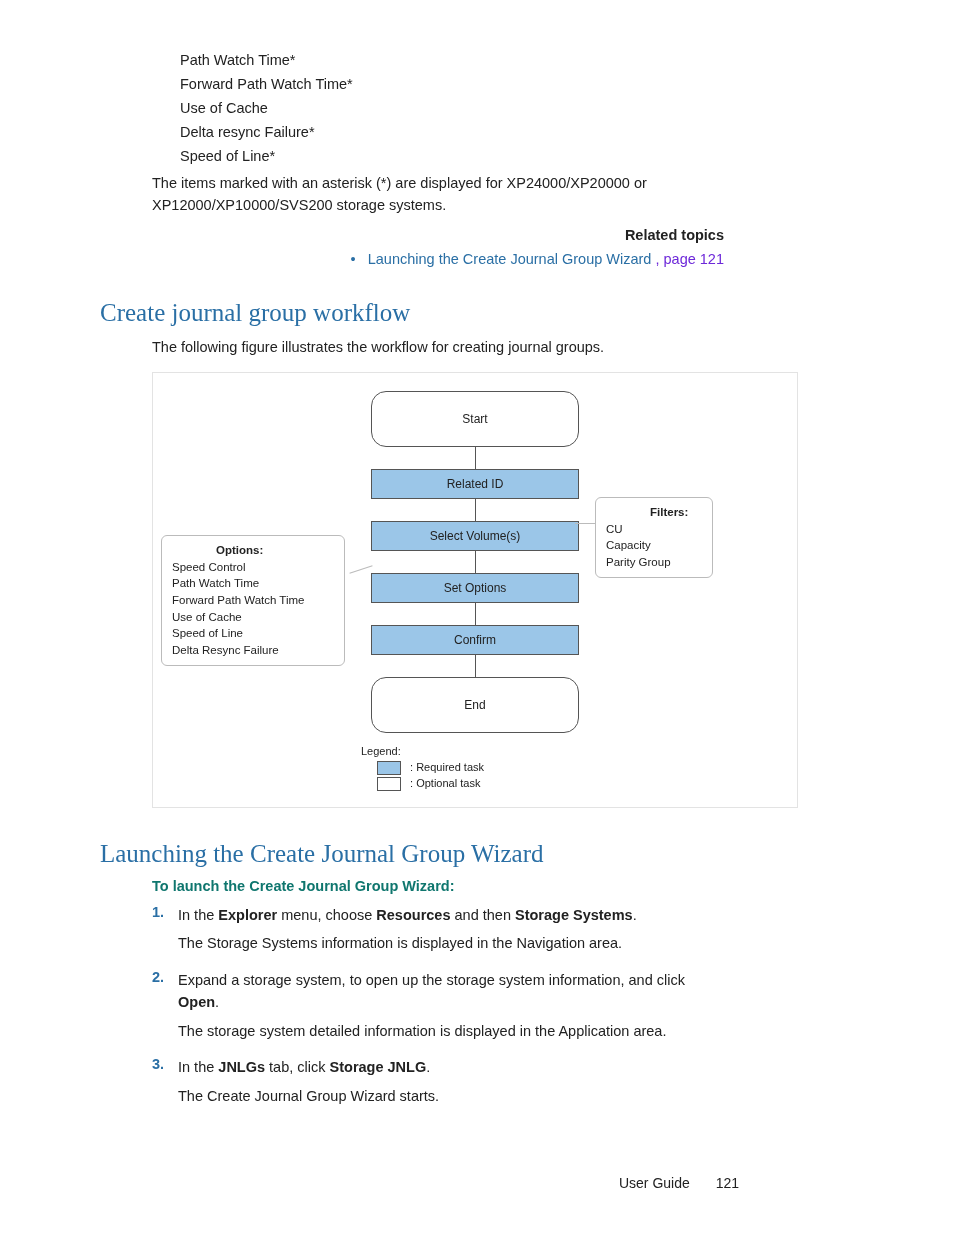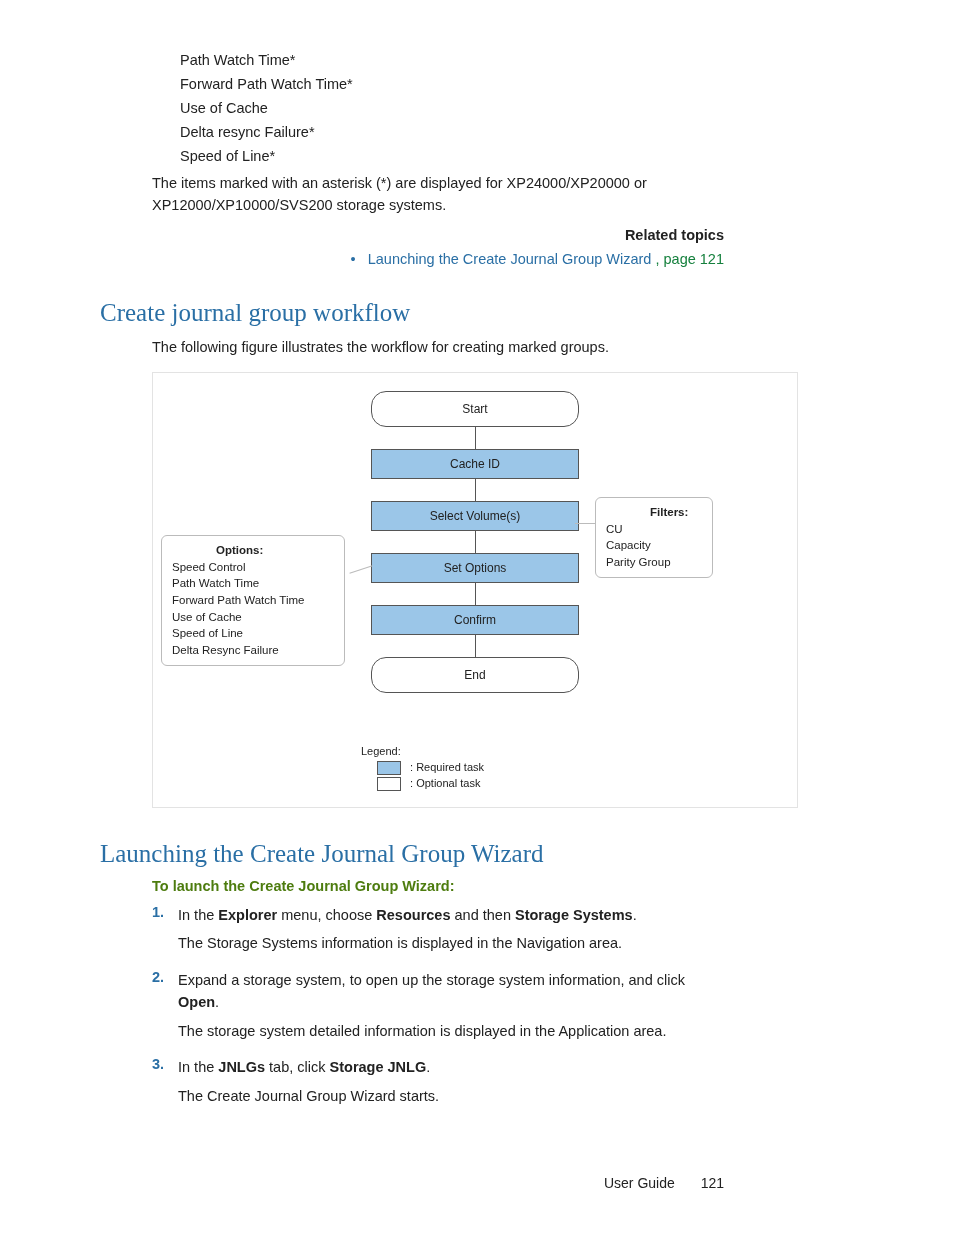--- a/index.html
+++ b/index.html
@@ -18,21 +18,21 @@
     box-sizing: border-box;
     padding: 52px 100px 40px 100px;
   }
   .indent1 { margin-left: 80px; }
   .indent2 { margin-left: 52px; text-align: right; }
   .list-items .li { margin-bottom: 8px; }
   .related-head { font-weight: bold; margin-top: 10px; margin-bottom: 8px; }
   .rel-list { margin-top: 6px; }
   .rel-bullet { color: #2a6fa5; margin-right: 8px; }
   .rel-link { color: #2a6fa5; }
-  .rel-rest { color: #15803d; }
+  .rel-rest { color: #6d28d9; }
   .h2 {
     font-family: Georgia, 'Times New Roman', serif;
     font-weight: normal;
     color: #2a6fa5;
     font-size: 25px;
     margin-top: 32px;
     margin-bottom: 10px;
   }
   .para { margin-left: 52px; margin-top: 4px; line-height: 1.45; }
   .note-para { margin-left: 52px; margin-top: 2px; line-height: 1.55; }
@@ -49,21 +49,21 @@
     position: absolute;
     left: 50%;
     transform: translateX(-50%);
     top: 18px;
     width: 208px;
     text-align: center;
   }
   .term {
     border: 1px solid #555;
     border-radius: 15px;
-    padding: 10px 0;
+    padding: 20px 0;
     font-size: 12px;
     background: #fff;
   }
   .proc {
     border: 1px solid #555;
     background: #9bc6e8;
     padding: 7px 0;
     font-size: 12px;
   }
   .conn {
@@ -99,21 +99,21 @@
     width: 22px; height: 12px;
     border: 1px solid #555;
     vertical-align: middle;
     margin-right: 6px;
   }
   .sw-req { background: #9bc6e8; }
   .sw-opt { background: #fff; }
   .legend-row { margin-left: 16px; margin-bottom: 2px; }
 
   .sub-head {
-    color: #4d7c0f;
+    color: #0f766e;
     font-weight: bold;
     margin-left: 52px;
     margin-top: 8px;
     margin-bottom: 10px;
     font-size: 14.5px;
   }
   .ol { margin-left: 52px; }
   .ol-item { display: flex; margin-bottom: 4px; }
   .ol-num {
     color: #2a6fa5;
@@ -121,21 +121,21 @@
     width: 26px;
     flex-shrink: 0;
   }
   .ol-body { flex: 1; line-height: 1.55; }
   .ol-body .sub { margin-top: 6px; margin-bottom: 10px; }
   .b { font-weight: bold; }
 
   .footer {
     position: absolute;
     bottom: 44px;
-    right: 100px;
+    right: 85px;
     font-size: 14px;
   }
   .footer .pg { margin-left: 22px; }
 </style>
 </head>
 <body>
 
 <div class="page">
 
   <div class="indent1 list-items">
@@ -149,27 +149,27 @@
   <div class="note-para">The items marked with an asterisk (*) are displayed for XP24000/XP20000 or XP12000/XP10000/SVS200 storage systems.</div>
 
   <div class="indent2 related-head">Related topics</div>
   <div class="indent2 rel-list">
     <span class="rel-bullet">•</span>
     <span class="rel-link">Launching the Create Journal Group Wizard</span>
     <span class="rel-rest">, page 121</span>
   </div>
 
   <div class="h2">Create journal group workflow</div>
-  <div class="para">The following figure illustrates the workflow for creating marked groups.</div>
+  <div class="para">The following figure illustrates the workflow for creating journal groups.</div>
 
   <div class="figure">
     <div class="flow-col">
       <div class="term">Start</div>
       <div class="conn"></div>
-      <div class="proc">Cache ID</div>
+      <div class="proc">Related ID</div>
       <div class="conn"></div>
       <div class="proc">Select Volume(s)</div>
       <div class="conn"></div>
       <div class="proc">Set Options</div>
       <div class="conn"></div>
       <div class="proc">Confirm</div>
       <div class="conn"></div>
       <div class="term">End</div>
     </div>
 

